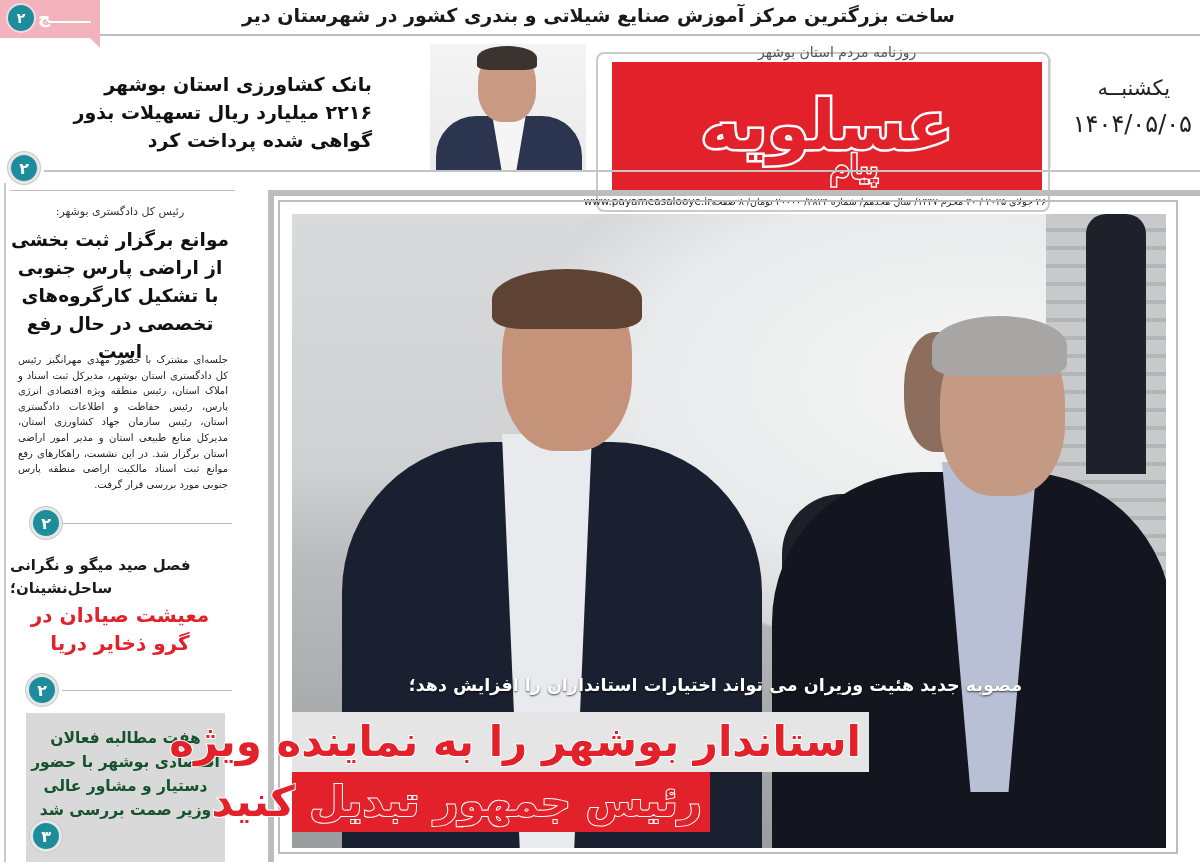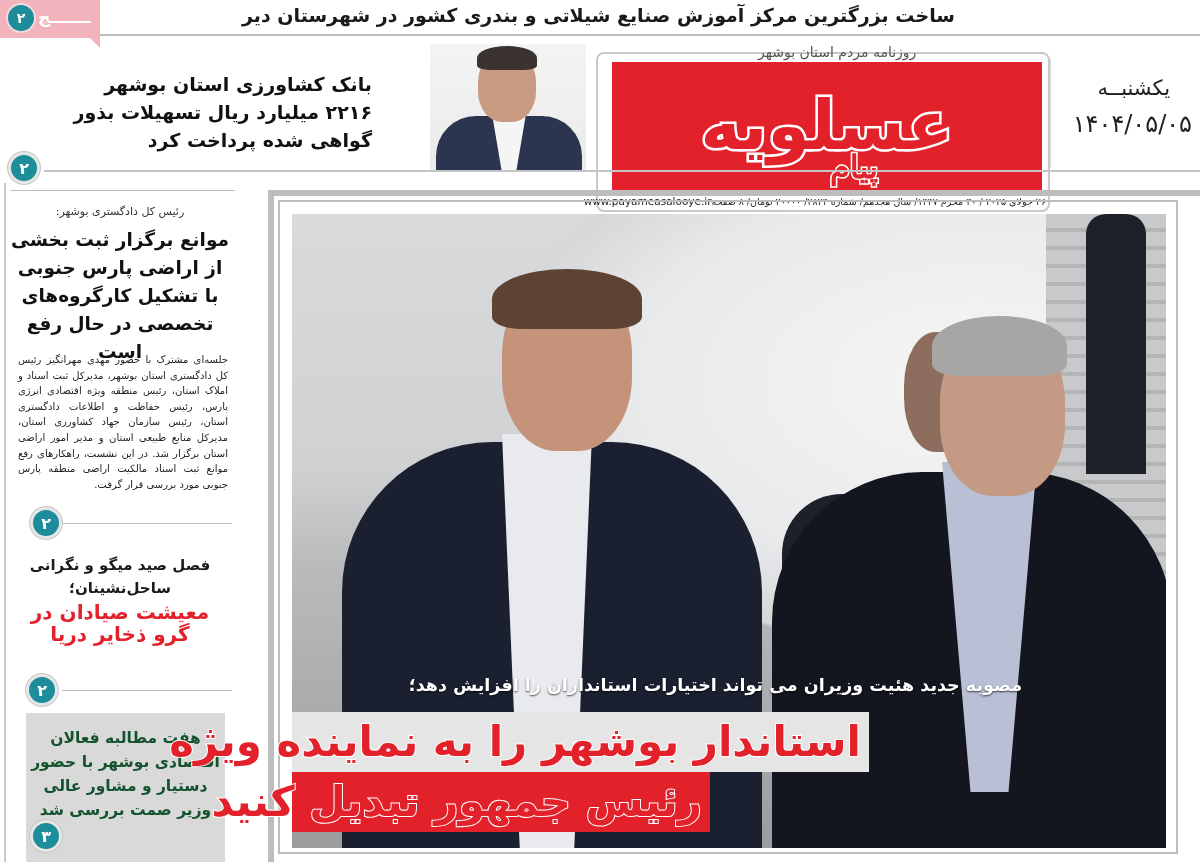--- a/index.html
+++ b/index.html
@@ -42,22 +42,22 @@
 
   
   .badge { width: 32px; height: 32px; border-radius: 50%; background: #1e8d9b; color: #fff; font-size: 16px; font-weight: bold; display: flex; align-items: center; justify-content: center; border: 3px solid #e6e6e6; box-shadow: 0 0 0 1px #c9c9c9; }
 
   
   .left-col-border { left: 4px; top: 183px; width: 2px; height: 679px; background: #c9c9c9; }
   .left-rule { height: 1px; background: #bdbdbd; }
   .story1-kicker { left: 10px; top: 205px; width: 220px; text-align: center; font-size: 11px; color: #333; }
   .story1-title { left: 10px; top: 226px; width: 220px; text-align: center; font-size: 18.5px; font-weight: bold; line-height: 28px; color: #111; }
   .story1-body { left: 18px; top: 352px; width: 210px; text-align: justify; font-size: 10px; line-height: 15.6px; color: #222; }
-  .story2-kicker { left: 10px; top: 554px; width: 220px; text-align: center; font-size: 15px; font-weight: bold; line-height: 23px; color: #1a1a1a; }
-  .story2-title { left: 10px; top: 601px; width: 220px; text-align: center; font-size: 20px; font-weight: bold; line-height: 22px; color: #e3212a; }
+  .story2-kicker { left: 10px; top: 554px; width: 220px; text-align: left; font-size: 15px; font-weight: bold; line-height: 23px; color: #1a1a1a; }
+  .story2-title { left: 10px; top: 601px; width: 220px; text-align: center; font-size: 20px; font-weight: bold; line-height: 28px; color: #e3212a; }
   .story3-box { left: 26px; top: 713px; width: 199px; height: 149px; background: #d9d9d9; }
   .story3-title { left: 26px; top: 726px; width: 199px; text-align: center; font-size: 15.5px; font-weight: bold; line-height: 24px; color: #14532d; }
 
   
   .main-frame-outer { left: 268px; top: 190px; width: 932px; height: 672px; border: 6px solid #bdbdbd; border-bottom: none; border-right: none; }
   .main-frame-inner { left: 278px; top: 200px; width: 900px; height: 654px; border: 2px solid #bdbdbd; }
   .main-photo { left: 292px; top: 214px; width: 874px; height: 634px; overflow: hidden; background: linear-gradient(#d9dadb 0%, #cfd1d2 40%, #b9bbbc 55%, #9a9c9d 100%); }
   .plane { position: absolute; left: 230px; top: 0; width: 700px; height: 420px; background: radial-gradient(ellipse at 65% 40%, #f6f6f6 0%, #e8e9ea 55%, #d6d7d8 75%, transparent 76%); }
   .stairs { position: absolute; right: 0; top: 0; width: 120px; height: 634px; background: repeating-linear-gradient(#c7c9ca 0 14px, #b3b5b6 14px 18px); }
   .person-bg { position: absolute; right: 20px; top: 0; width: 60px; height: 260px; background: #1e2129; border-radius: 20px 20px 0 0; }

